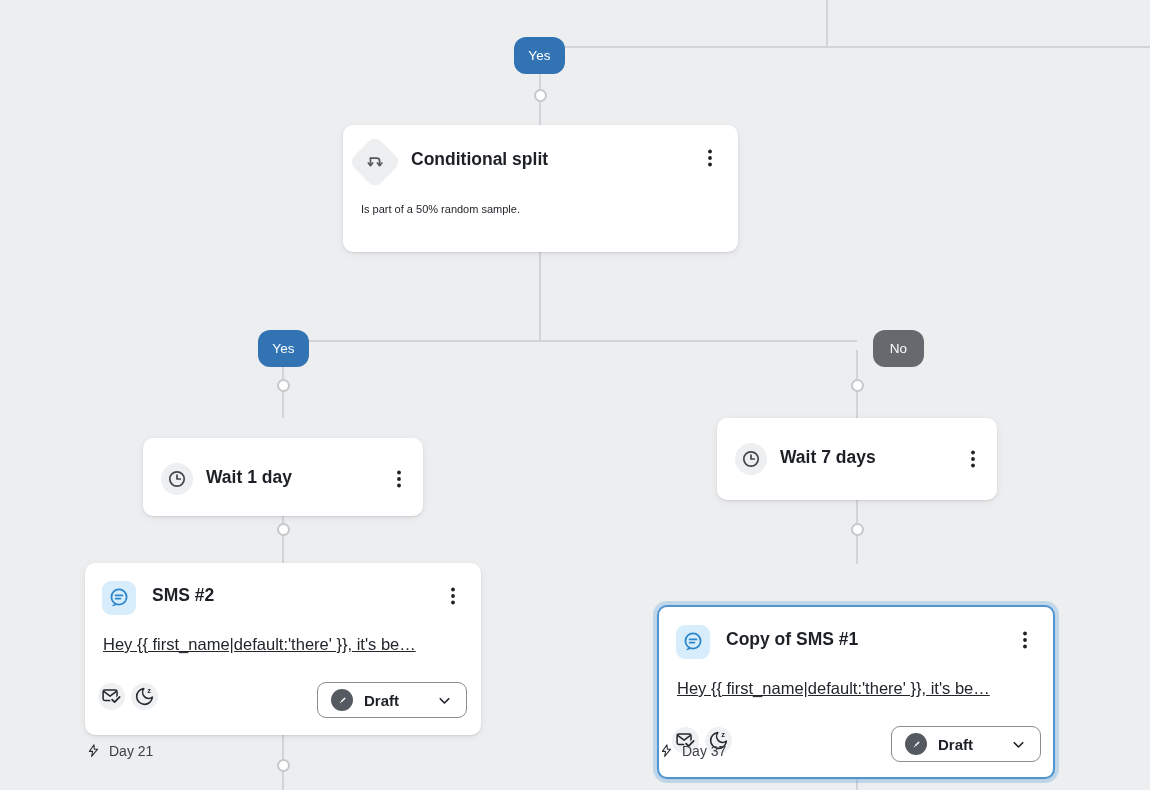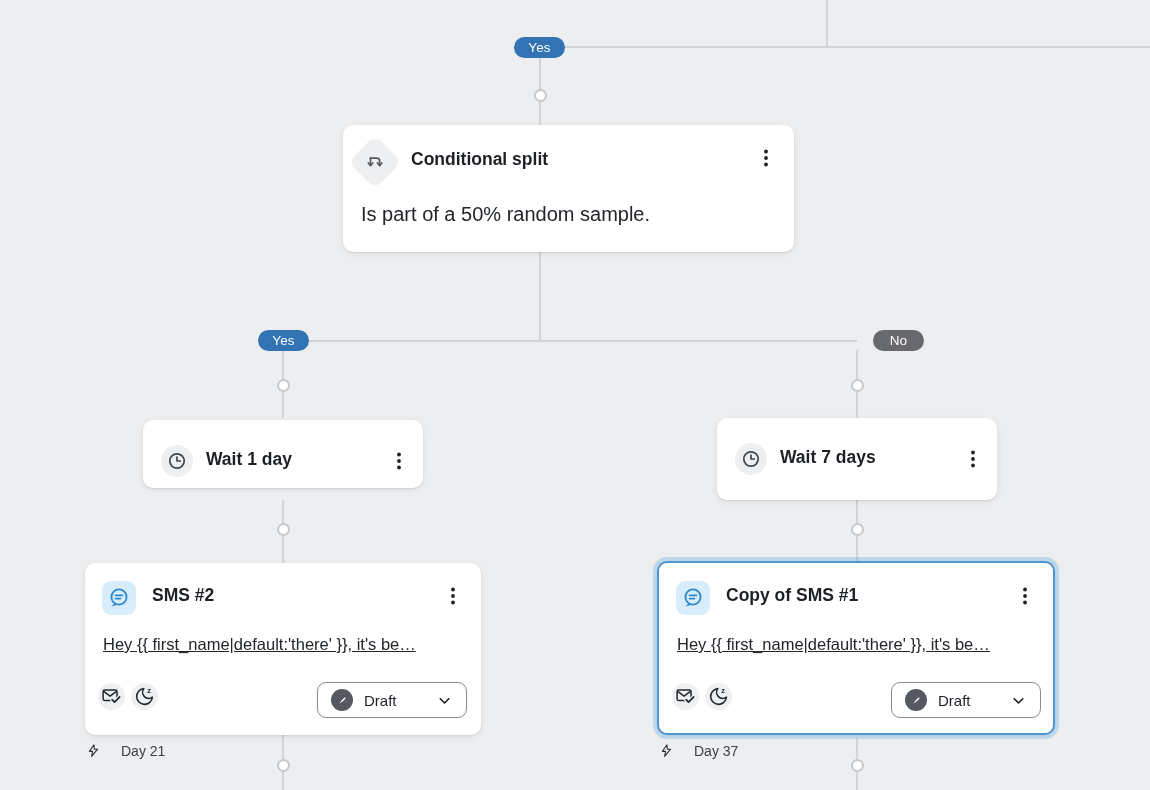--- a/index.html
+++ b/index.html
@@ -16,62 +16,62 @@
   body{font-family:"Liberation Sans","DejaVu Sans",sans-serif;background:var(--background);}
   #canvas{position:relative;width:1150px;height:790px;overflow:hidden;background:var(--background);}
 
   .line{position:absolute;background:var(--connector-line);}
   .line.v{width:2px;}
   .line.h{height:2px;}
 
   .dot{position:absolute;width:13px;height:13px;border-radius:50%;
        background:#fff;border:2px solid #c6c9cc;}
 
-  .pill{position:absolute;height:21px;min-width:51px;padding:0 13px;border-radius:12px;
+  .pill{position:absolute;height:37px;min-width:51px;padding:0 13px;border-radius:12px;
         display:flex;align-items:center;justify-content:center;
         color:#fff;font-size:13.5px;letter-spacing:.2px;}
   .pill.yes{background:var(--yes-badge);}
   .pill.no{background:var(--no-badge);}
 
   .card{position:absolute;background:#fff;border-radius:10px;
         box-shadow:0 1px 2px rgba(20,24,28,.10),0 2px 8px rgba(20,24,28,.06);}
   .card.selected{border:2px solid var(--selected-card-border);
-        box-shadow:0 0 0 4px rgba(111,168,222,.35),0 1px 2px rgba(20,24,28,.08);}
+        box-shadow:0 0 0 4px rgba(111,168,222,.35),0 1px 2px rgba(20,24,28,.08);margin-top:44px;}
 
   .card-title{position:absolute;font-size:17.5px;font-weight:700;color:#1d2126;white-space:nowrap;}
   .kebab-btn{position:absolute;width:28px;height:28px;border:none;background:transparent;
              display:flex;align-items:center;justify-content:center;cursor:pointer;border-radius:6px;}
 
   
   .cond-icon{position:absolute;left:10px;top:15px;width:44px;height:44px;
              display:flex;align-items:center;justify-content:center;}
   .cond-icon .diamond{position:absolute;inset:3px;background:#edeff1;border-radius:9px;transform:rotate(45deg);}
   .cond-icon svg{position:relative;z-index:1;}
-  .cond-desc{position:absolute;left:18px;top:78px;font-size:20px;color:#22262b;}
+  .cond-desc{position:absolute;left:18px;top:78px;font-size:11px;color:#22262b;}
 
   
   .wait-icon{position:absolute;left:18px;top:25px;width:32px;height:32px;border-radius:50%;
              background:#edeff1;display:flex;align-items:center;justify-content:center;}
 
   
   .sms-icon{position:absolute;left:17px;top:18px;width:34px;height:34px;border-radius:9px;
             background:var(--sms-icon-bg);display:flex;align-items:center;justify-content:center;}
   .sms-preview{position:absolute;left:18px;right:16px;top:72px;font-size:16.5px;color:#22262b;
                white-space:nowrap;overflow:hidden;text-decoration:underline;}
   .mini-icon{position:absolute;top:120px;width:27px;height:27px;border-radius:50%;
              background:#eef0f2;display:flex;align-items:center;justify-content:center;}
   .status-btn{position:absolute;left:232px;top:119px;width:150px;height:36px;
               border:1px solid #878c92;border-radius:9px;background:#fff;cursor:pointer;
               display:flex;align-items:center;padding:0 13px;gap:11px;}
   .status-btn .pencil-circle{width:22px;height:22px;border-radius:50%;background:#555a61;
               display:flex;align-items:center;justify-content:center;flex:0 0 auto;}
-  .status-btn .status-label{font-size:15px;color:#1d2127;}
+  .status-btn .status-label{font-size:15px;color:#1d2127;font-weight:bold;}
   .status-btn .chev{margin-left:auto;display:flex;}
 
-  .day-tag{position:absolute;display:flex;align-items:center;gap:20px;
+  .day-tag{position:absolute;display:flex;align-items:center;gap:8px;
            font-size:14px;color:#3b4046;}
 </style>
 </head>
 <body>
 
 <div id="canvas">
 
   <div class="line v" style="left:826px;top:0;height:48px"></div>
   <div class="line h" style="left:540px;top:46px;width:610px"></div>
   <div class="line v" style="left:539px;top:58px;height:68px"></div>
@@ -89,21 +89,21 @@
   <div class="dot" style="left:850.5px;top:378.5px"></div>
   <div class="dot" style="left:276.5px;top:522.5px"></div>
   <div class="dot" style="left:850.5px;top:522.5px"></div>
   <div class="dot" style="left:276.5px;top:758.5px"></div>
   <div class="dot" style="left:850.5px;top:758.5px"></div>
 
   <div class="pill yes" style="left:514px;top:37px">Yes</div>
   <div class="pill yes" style="left:258px;top:330px">Yes</div>
   <div class="pill no" style="left:873px;top:330px">No</div>
 
-  <div class="card" style="left:343px;top:125px;width:451px;height:127px">
+  <div class="card" style="left:343px;top:125px;width:395px;height:127px">
     <div class="cond-icon">
       <div class="diamond"></div>
       <svg width="24" height="24" viewBox="0 0 24 24" fill="none" stroke="#565b61" stroke-width="1.7" stroke-linecap="round" stroke-linejoin="round">
         <path d="M7.5 8.2 v7"></path>
         <path d="M5.3 13 L7.5 15.6 L9.7 13"></path>
         <path d="M7.5 8.2 h6.3 a2.8 2.8 0 0 1 2.8 2.8 v4.2"></path>
         <path d="M14.4 13 L16.6 15.6 L18.8 13"></path>
       </svg>
     </div>
 
@@ -111,21 +111,21 @@
     <button class="kebab-btn" style="right:14px;top:19px">
       <svg width="20" height="24" viewBox="0 0 20 24">
         <circle cx="10" cy="5.5" r="1.9" fill="#1e2125"></circle>
         <circle cx="10" cy="12" r="1.9" fill="#1e2125"></circle>
         <circle cx="10" cy="18.5" r="1.9" fill="#1e2125"></circle>
       </svg>
     </button>
     <div class="cond-desc">Is part of a 50% random sample.</div>
   </div>
 
-  <div class="card" style="left:143px;top:420px;width:280px;height:68px">
+  <div class="card" style="left:143px;top:438px;width:280px;height:78px">
     <div class="wait-icon">
       <svg width="20" height="20" viewBox="0 0 20 20" fill="none" stroke="#41464c" stroke-width="1.7" stroke-linecap="round" stroke-linejoin="round">
         <circle cx="10" cy="10" r="7.2"></circle>
         <path d="M10 6.2 V10 H13.3"></path>
       </svg>
     </div>
     <div class="card-title" style="left:63px;top:29px">Wait 1 day</div>
     <button class="kebab-btn" style="right:10px;top:27px">
       <svg width="20" height="24" viewBox="0 0 20 24">
         <circle cx="10" cy="5.5" r="1.9" fill="#1e2125"></circle>

